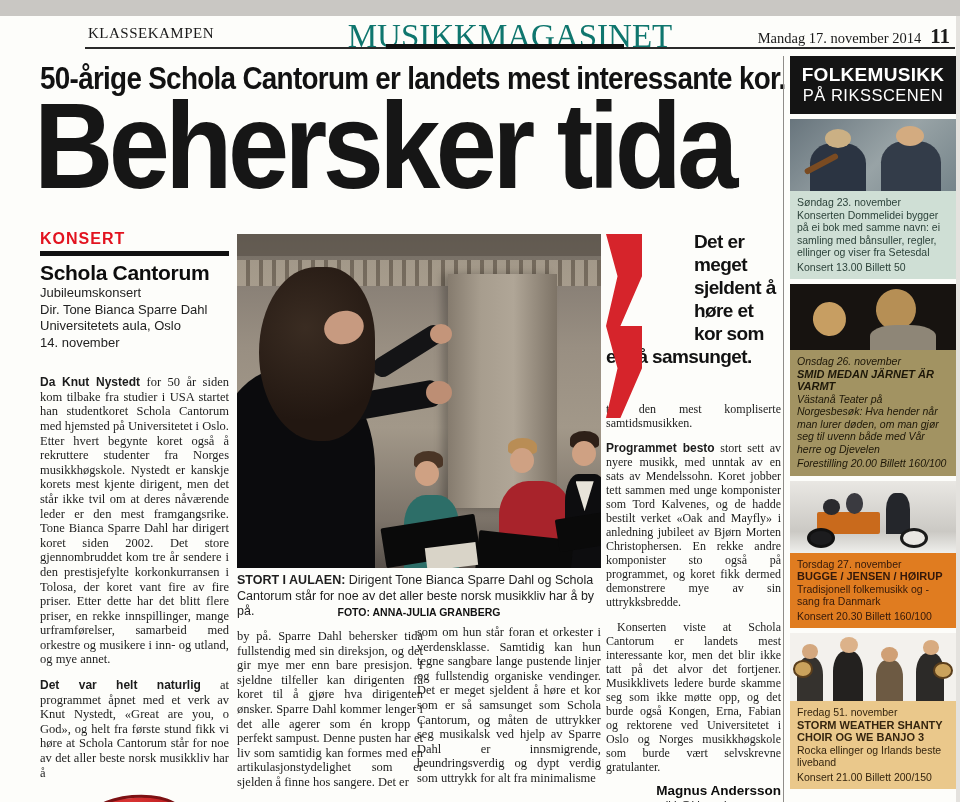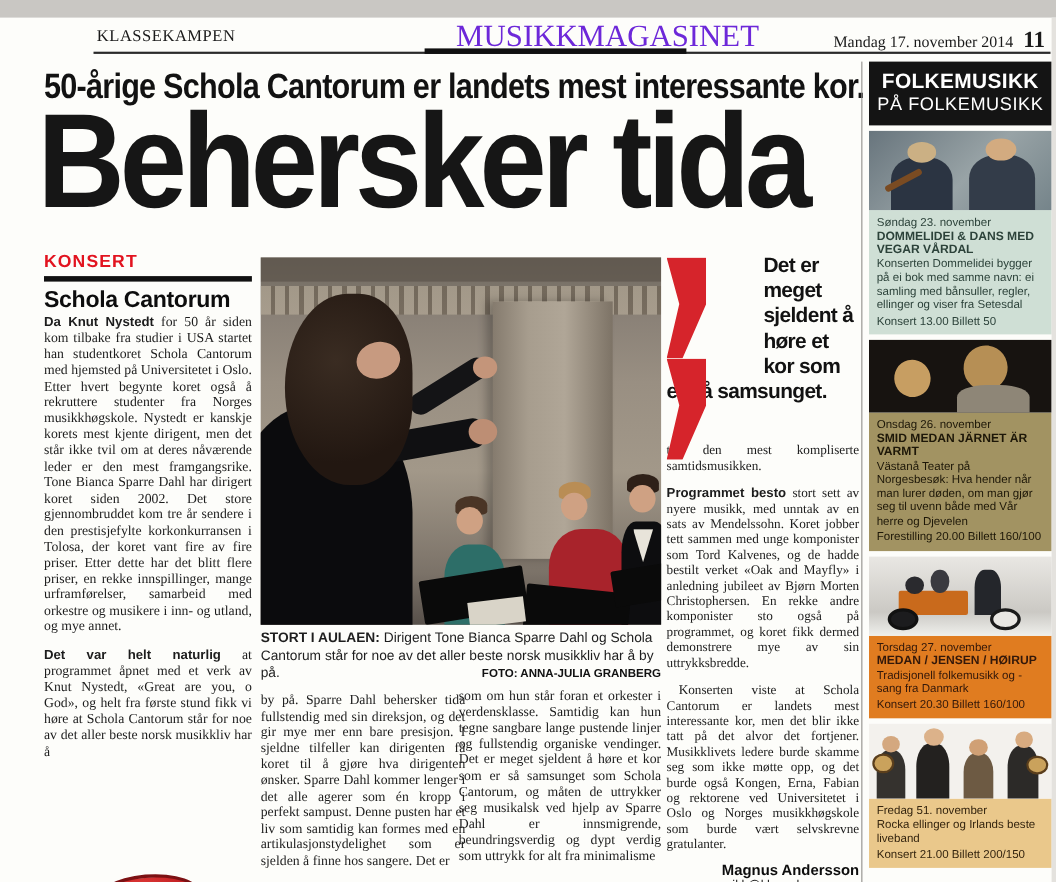--- a/index.html
+++ b/index.html
@@ -2,21 +2,21 @@
 <html lang="no"><head>
 <meta charset="utf-8">
 <style>
   * { margin:0; padding:0; box-sizing:border-box; }
   body { background:#c9c7c3; font-family:"Liberation Serif", serif; }
   .page { position:relative; width:960px; height:802px; background:#fdfdfa; overflow:hidden; margin:16px auto; }
   .abs { position:absolute; }
 
   
   .mast-paper { left:88px; top:9px; font-size:15px; letter-spacing:.5px; color:#1a1a1a; }
-  .mast-section { left:330px; top:2px; width:360px; text-align:right; font-size:28px; color:#6d28d9; }
+  .mast-section { left:330px; top:2px; width:360px; text-align:center; font-size:33px; color:#0f766e; }
   .mast-date { right:10px; top:8px; font-size:14.5px; color:#1a1a1a; white-space:nowrap; }
   .mast-date b { font-size:21px; margin-left:9px; font-weight:700; }
   .rule-thin { left:85px; top:31px; width:870px; height:2px; background:#2a2a2a; }
   .rule-thick { left:386px; top:28px; width:238px; height:5px; background:#101010; }
 
   
   .kicker { left:40px; top:44px; font-family:"Liberation Sans",sans-serif; font-weight:700;
             font-size:32px; letter-spacing:-.8px; color:#121212; white-space:nowrap;
             transform:scaleX(.87); transform-origin:0 0; }
   .headline { left:34px; top:66px; font-family:"Liberation Sans",sans-serif; font-weight:700;
@@ -63,21 +63,21 @@
   .pm-tux { position:absolute; left:90%; top:72%; width:12%; height:28%; border-radius:30% 30% 0 0; background:#0d0d0f; }
   .pm-shirt { position:absolute; left:93%; top:74%; width:5%; height:9%; background:#e8e4da;
      clip-path:polygon(0 0,100% 0,50% 100%); }
   .pm-folder { position:absolute; background:#0a0a0a; transform:rotate(-9deg); border-radius:2px; }
   .pm-sheet { position:absolute; left:52%; top:93%; width:14%; height:7%; background:#d9d4c8; transform:rotate(-7deg); }
 
   
   .caption { left:237px; top:557px; width:364px; font-family:"Liberation Sans",sans-serif;
              font-size:12.5px; line-height:15.5px; color:#1e1e1e; }
   .caption b { font-weight:700;text-align:center; }
-  .cap-credit { left:237px; top:590px; width:364px; text-align:right; font-family:"Liberation Sans",sans-serif;
+  .cap-credit { left:237px; top:590px; width:364px; text-align:center; font-family:"Liberation Sans",sans-serif;
                 font-weight:700; font-size:10.5px; color:#111; }
 
   
   .col2 { left:237px; top:613px; width:186px; }
   .col3 { left:417px; top:609px; width:184px; }
 
   
   .col4 { left:606px; top:214px; width:175px; font-size:12px; line-height:14px; }
   .pullquote { font-family:"Liberation Sans",sans-serif; font-weight:700; color:#121212;
                font-size:19px; line-height:23px; letter-spacing:-.6px; text-align:left;
@@ -102,21 +102,21 @@
              font-family:"Liberation Sans",sans-serif; }
   .side-head { background:#141414; color:#fff; text-align:center; padding:8px 0 9px; }
   .side-head .l1 { font-weight:700; font-size:19px; letter-spacing:.3px; }
   .side-head .l2 { font-weight:400; font-size:16.5px; letter-spacing:.5px; }
   .event { margin-top:5px; }
   .ev-photo { position:relative; overflow:hidden; }
   .ev-text { padding:5px 7px 6px; font-size:10.5px; line-height:12.5px; }
   .ev-title { font-weight:700; font-size:11px; }
   .ev-info { margin-top:2px; }
   .evt1 { background:#cfdfd5; color:#2c423a; }
-  .evt2 { background:#a29362; color:#1d1708; }
+  .evt2 { background:#a29362; color:#1d1708;font-style:italic; }
   .evt3 { background:#e07c20; color:#33180a; }
   .evt4 { background:#eac88b; color:#35250f; }
   .evp1 { height:72px; background:linear-gradient(135deg,#68757d,#98a3a6 55%,#75848a); }
   .evp2 { height:66px; background:#171310; }
   .evp3 { height:72px; background:linear-gradient(#e9e7e3,#cbc9c4 70%,#efefec); }
   .evp4 { height:68px; background:#f3f1ed; }
   .evp5 { flex:1; margin-top:5px; background:linear-gradient(115deg,#46525f,#6e7d8a 55%,#39434d); }
   .fig { position:absolute; border-radius:40% 40% 0 0; }
   .dot { position:absolute; border-radius:50%; }
 
@@ -135,20 +135,26 @@
   <div class="abs rule-thin"></div>
   <div class="abs rule-thick"></div>
 
   <div class="abs kicker">50-årige Schola Cantorum er landets mest interessante kor.</div>
   <div class="abs headline">Behersker tida</div>
 
   <div class="abs col col1">
     <div class="kon-label">KONSERT</div>
     <div class="kon-rule"></div>
     <div class="rev-title">Schola Cantorum</div>
+    <div class="rev-meta">
+      <div>Jubileumskonsert</div>
+      <div>Dir. Tone Bianca Sparre Dahl</div>
+      <div>Universitetets aula, Oslo</div>
+      <div>14. november</div>
+    </div>
     <p><b class="lead">Da Knut Nystedt</b><span> for 50 år siden kom tilbake fra studier i USA startet han studentkoret Schola Cantorum med hjemsted på Universitetet i Oslo. Etter hvert begynte koret også å rekruttere studenter fra Norges musikkhøgskole. Nystedt er kanskje korets mest kjente dirigent, men det står ikke tvil om at deres nåværende leder er den mest framgangsrike. Tone Bianca Sparre Dahl har dirigert koret siden 2002. Det store gjennombruddet kom tre år sendere i den prestisjefylte korkonkurransen i Tolosa, der koret vant fire av fire priser. Etter dette har det blitt flere priser, en rekke innspillinger, mange urframførelser, samarbeid med orkestre og musikere i inn- og utland, og mye annet.</span></p>
     <p><b class="lead">Det var helt naturlig</b><span> at programmet åpnet med et verk av Knut Nystedt, «Great are you, o God», og helt fra første stund fikk vi høre at Schola Cantorum står for noe av det aller beste norsk musikkliv har å</span></p>
   </div>
 
   <div class="abs photo-main">
     <div class="pm-frieze2"></div>
     <div class="pm-frieze"></div>
     <div class="pm-pillar"></div>
     <div class="pm-body"></div>
     <div class="pm-armL"></div>
@@ -200,34 +206,33 @@
     <div class="byline-mail">musikk@klassekampen.no</div>
   </div>
 
   <div class="abs bottombar"></div>
   <div class="abs badge"></div>
 
   <div class="abs side-divider"></div>
   <div class="abs sidebar">
     <div class="side-head">
       <div class="l1">FOLKEMUSIKK</div>
-      <div class="l2">PÅ FOLKEMUSIKK</div>
+      <div class="l2">PÅ RIKSSCENEN</div>
     </div>
 
     <div class="event">
       <div class="ev-photo evp1">
         <div class="fig" style="left:12%;top:34%;width:34%;height:70%;background:#2b3442;"></div>
         <div class="fig" style="left:55%;top:30%;width:36%;height:74%;background:#333c49;"></div>
         <div class="dot" style="left:21%;top:14%;width:16%;height:26%;background:#cbb084;"></div>
         <div class="dot" style="left:64%;top:10%;width:17%;height:28%;background:#d3ab80;"></div>
         <div style="position:absolute;left:8%;top:58%;width:22%;height:9%;background:#7a4b22;transform:rotate(-28deg);border-radius:3px;"></div>
       </div>
       <div class="ev-text evt1">
         <div class="ev-date">Søndag 23. november</div>
-        <div class="ev-title">DOMMELIDEI &amp; DANS MED VEGAR VÅRDAL</div>
         <div class="ev-desc">Konserten Dommelidei bygger på ei bok med samme navn: ei samling med bånsuller, regler, ellinger og viser fra Setesdal</div>
         <div class="ev-info">Konsert 13.00   Billett 50</div>
       </div>
     </div>
 
     <div class="event">
       <div class="ev-photo evp2">
         <div class="dot" style="left:14%;top:28%;width:20%;height:52%;background:#c79e62;transform:rotate(-14deg);"></div>
         <div class="dot" style="left:52%;top:8%;width:24%;height:62%;background:#b68f55;transform:rotate(8deg);"></div>
         <div class="fig" style="left:48%;top:62%;width:40%;height:42%;background:#8e8677;"></div>
@@ -244,41 +249,42 @@
       <div class="ev-photo evp3">
         <div style="position:absolute;left:16%;top:44%;width:38%;height:30%;background:#c96a1c;border-radius:2px;"></div>
         <div class="dot" style="left:20%;top:26%;width:10%;height:22%;background:#2a2a2e;"></div>
         <div class="dot" style="left:34%;top:18%;width:10%;height:28%;background:#3a3a40;"></div>
         <div class="fig" style="left:58%;top:18%;width:14%;height:56%;background:#24262b;"></div>
         <div class="dot" style="left:10%;top:66%;width:17%;height:28%;background:#1c1c1e;border:3px solid #111;"></div>
         <div class="dot" style="left:66%;top:66%;width:17%;height:28%;background:#e9e7e3;border:3px solid #1a1a1a;"></div>
       </div>
       <div class="ev-text evt3">
         <div class="ev-date">Torsdag 27. november</div>
-        <div class="ev-title">MEDAN / JENSEN / HØIRUP</div>
+        <div class="ev-title">BUGGE / JENSEN / HØIRUP</div>
         <div class="ev-desc">Tradisjonell folkemusikk og -sang fra Danmark</div>
         <div class="ev-info">Konsert 20.30   Billett 160/100</div>
       </div>
     </div>
 
     <div class="event">
       <div class="ev-photo evp4">
         <div class="fig" style="left:4%;top:36%;width:16%;height:66%;background:#35322e;"></div>
         <div class="fig" style="left:26%;top:26%;width:18%;height:76%;background:#23211f;"></div>
         <div class="fig" style="left:52%;top:40%;width:16%;height:62%;background:#6d5a43;"></div>
         <div class="fig" style="left:76%;top:30%;width:17%;height:72%;background:#2c2a28;"></div>
         <div class="dot" style="left:7%;top:16%;width:10%;height:22%;background:#d4a87f;"></div>
         <div class="dot" style="left:30%;top:6%;width:11%;height:24%;background:#dcb28a;"></div>
         <div class="dot" style="left:55%;top:20%;width:10%;height:22%;background:#d0a075;"></div>
         <div class="dot" style="left:80%;top:10%;width:10%;height:22%;background:#d8ab80;"></div>
         <div class="dot" style="left:2%;top:40%;width:12%;height:26%;background:#caa25c;border:2px solid #5a3e1c;"></div>
         <div class="dot" style="left:86%;top:42%;width:12%;height:26%;background:#caa25c;border:2px solid #5a3e1c;"></div>
       </div>
       <div class="ev-text evt4">
         <div class="ev-date">Fredag 51. november</div>
+        <div class="ev-title">STORM WEATHER SHANTY CHOIR OG WE BANJO 3</div>
         <div class="ev-desc">Rocka ellinger og Irlands beste liveband</div>
         <div class="ev-info">Konsert 21.00   Billett 200/150</div>
       </div>
     </div>
 
     <div class="ev-photo evp5">
       <div class="dot" style="left:34%;top:24%;width:34%;height:80%;background:#c99e82;"></div>
       <div style="position:absolute;left:26%;top:6%;width:50%;height:50%;border-radius:50% 50% 30% 30%;background:#7c4a30;"></div>
       <div class="fig" style="left:58%;top:50%;width:40%;height:60%;background:#20262c;"></div>
     </div>

